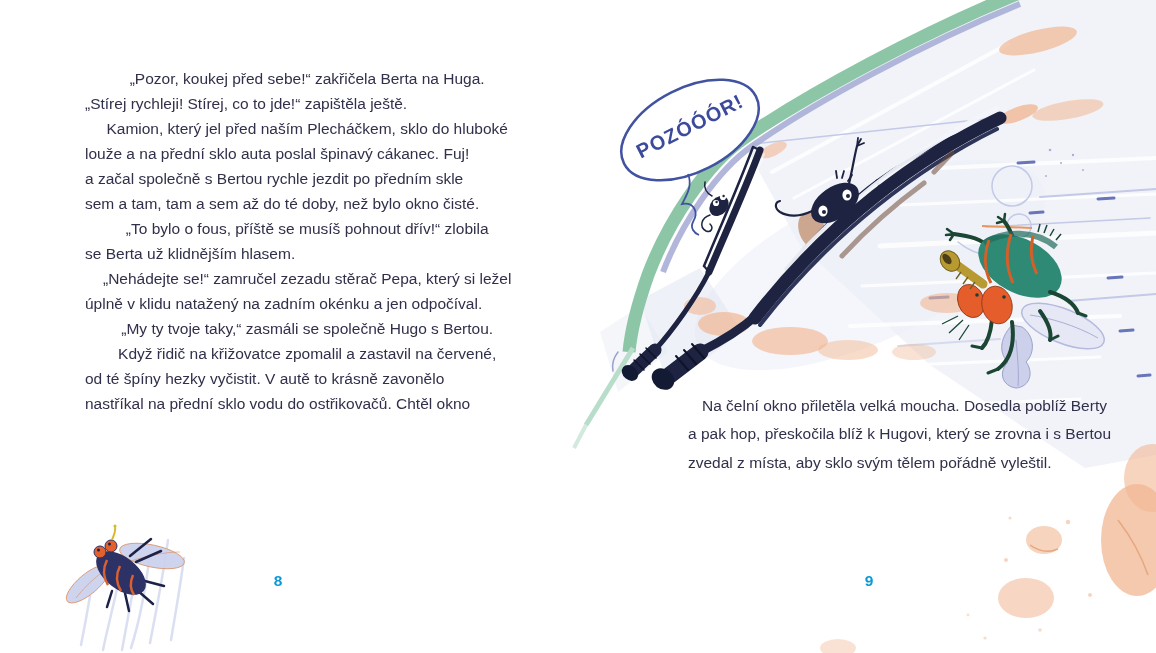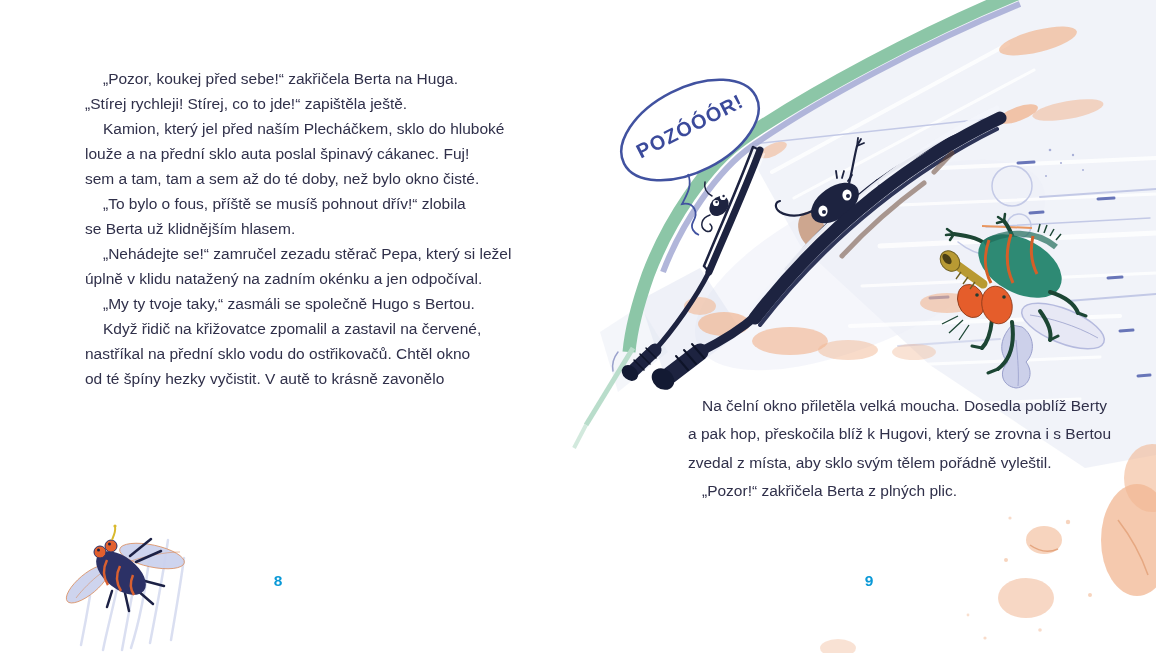--- a/index.html
+++ b/index.html
@@ -5,21 +5,21 @@
   html,body{margin:0;padding:0;background:#ffffff;}
   .canvas{
     position:relative;width:1156px;height:653px;background:#ffffff;
     overflow:hidden;font-family:"Liberation Sans",sans-serif;
   }
   .art{position:absolute;left:0;top:0;width:1156px;height:653px;}
   .story{position:absolute;color:#30304a;font-size:15.5px;white-space:nowrap;}
   .story-left{left:85px;top:66px;line-height:25px;}
   .story-right{left:676px;top:392px;line-height:28.3px;margin-left:12px;}
   .line{height:auto;}
-  .story-left .ind{padding-left:18px;}
+  .story-left .ind{padding-left:18px;text-align:center;}
   .story-right .ind{padding-left:14px;}
   .pagenum{
     position:absolute;width:24px;text-align:center;top:572px;
     color:#0a99d7;font-weight:bold;font-size:15.5px;
   }
   .pagenum-left{left:266px;}
   .pagenum-right{left:857px;}
   .bubble-text{
     position:absolute;left:615px;top:115px;width:150px;text-align:center;
     transform:rotate(-27deg);font-size:20px;font-weight:bold;
@@ -237,36 +237,36 @@
       <path d="M112,540 C114,535 116,531 115,527" stroke="#d9b92e" stroke-width="2" fill="none"></path>
       <circle cx="115" cy="526" r="1.6" fill="#d9b92e"></circle>
     </g>
   </svg>
 
   <div class="story story-left">
     <div class="line ind">„Pozor, koukej před sebe!“ zakřičela Berta na Huga.</div>
     <div class="line">„Stírej rychleji! Stírej, co to jde!“ zapištěla ještě.</div>
     <div class="line ind">Kamion, který jel před naším Plecháčkem, sklo do hluboké</div>
     <div class="line">louže a na přední sklo auta poslal špinavý cákanec. Fuj!</div>
+    <div class="line">a začal společně s Bertou rychle jezdit po předním skle</div>
     <div class="line">sem a tam, tam a sem až do té doby, než bylo okno čisté.</div>
     <div class="line ind">„To bylo o fous, příště se musíš pohnout dřív!“ zlobila</div>
     <div class="line">se Berta už klidnějším hlasem.</div>
     <div class="line ind">„Nehádejte se!“ zamručel zezadu stěrač Pepa, který si ležel</div>
     <div class="line">úplně v klidu natažený na zadním okénku a jen odpočíval.</div>
     <div class="line ind">„My ty tvoje taky,“ zasmáli se společně Hugo s Bertou.</div>
     <div class="line ind">Když řidič na křižovatce zpomalil a zastavil na červené,</div>
+    <div class="line">od té špíny hezky vyčistit. V autě to krásně zavonělo</div>
     <div class="line">nastříkal na přední sklo vodu do ostřikovačů. Chtěl okno</div>
-    <div class="line">od té špíny hezky vyčistit. V autě to krásně zavonělo</div>
   </div>
 
   <div class="story story-right">
     <div class="line ind">Na čelní okno přiletěla velká moucha. Dosedla poblíž Berty</div>
     <div class="line">a pak hop, přeskočila blíž k Hugovi, který se zrovna i s Bertou</div>
     <div class="line">zvedal z místa, aby sklo svým tělem pořádně vyleštil.</div>
-    <div class="line ind">„Pozor!“ zakřičela Berta z plných plic.</div>
   </div>
 
   <div class="bubble-text">POZÓÓÓR!</div>
 
   <div class="pagenum pagenum-left">8</div>
   <div class="pagenum pagenum-right">9</div>
 
 </div>
 
 </body></html>

